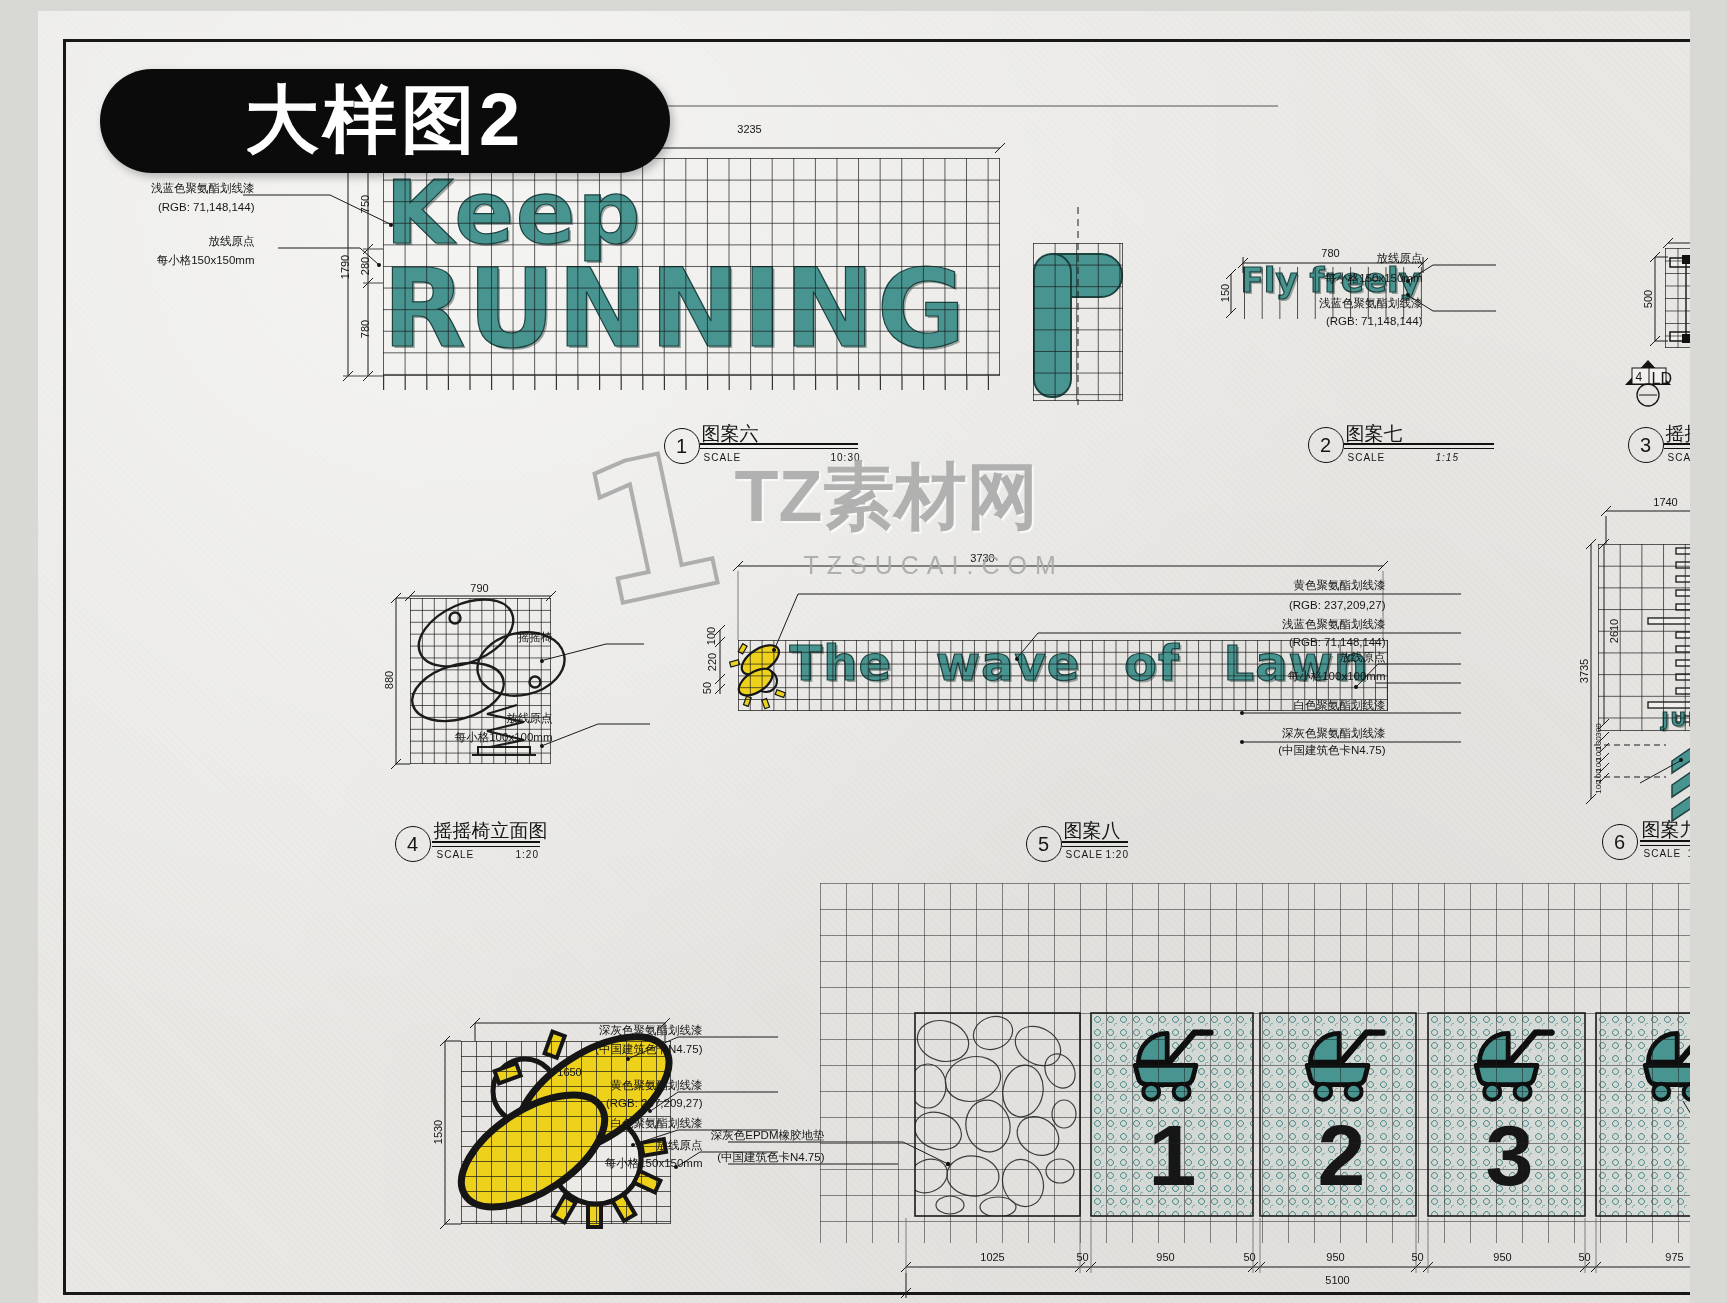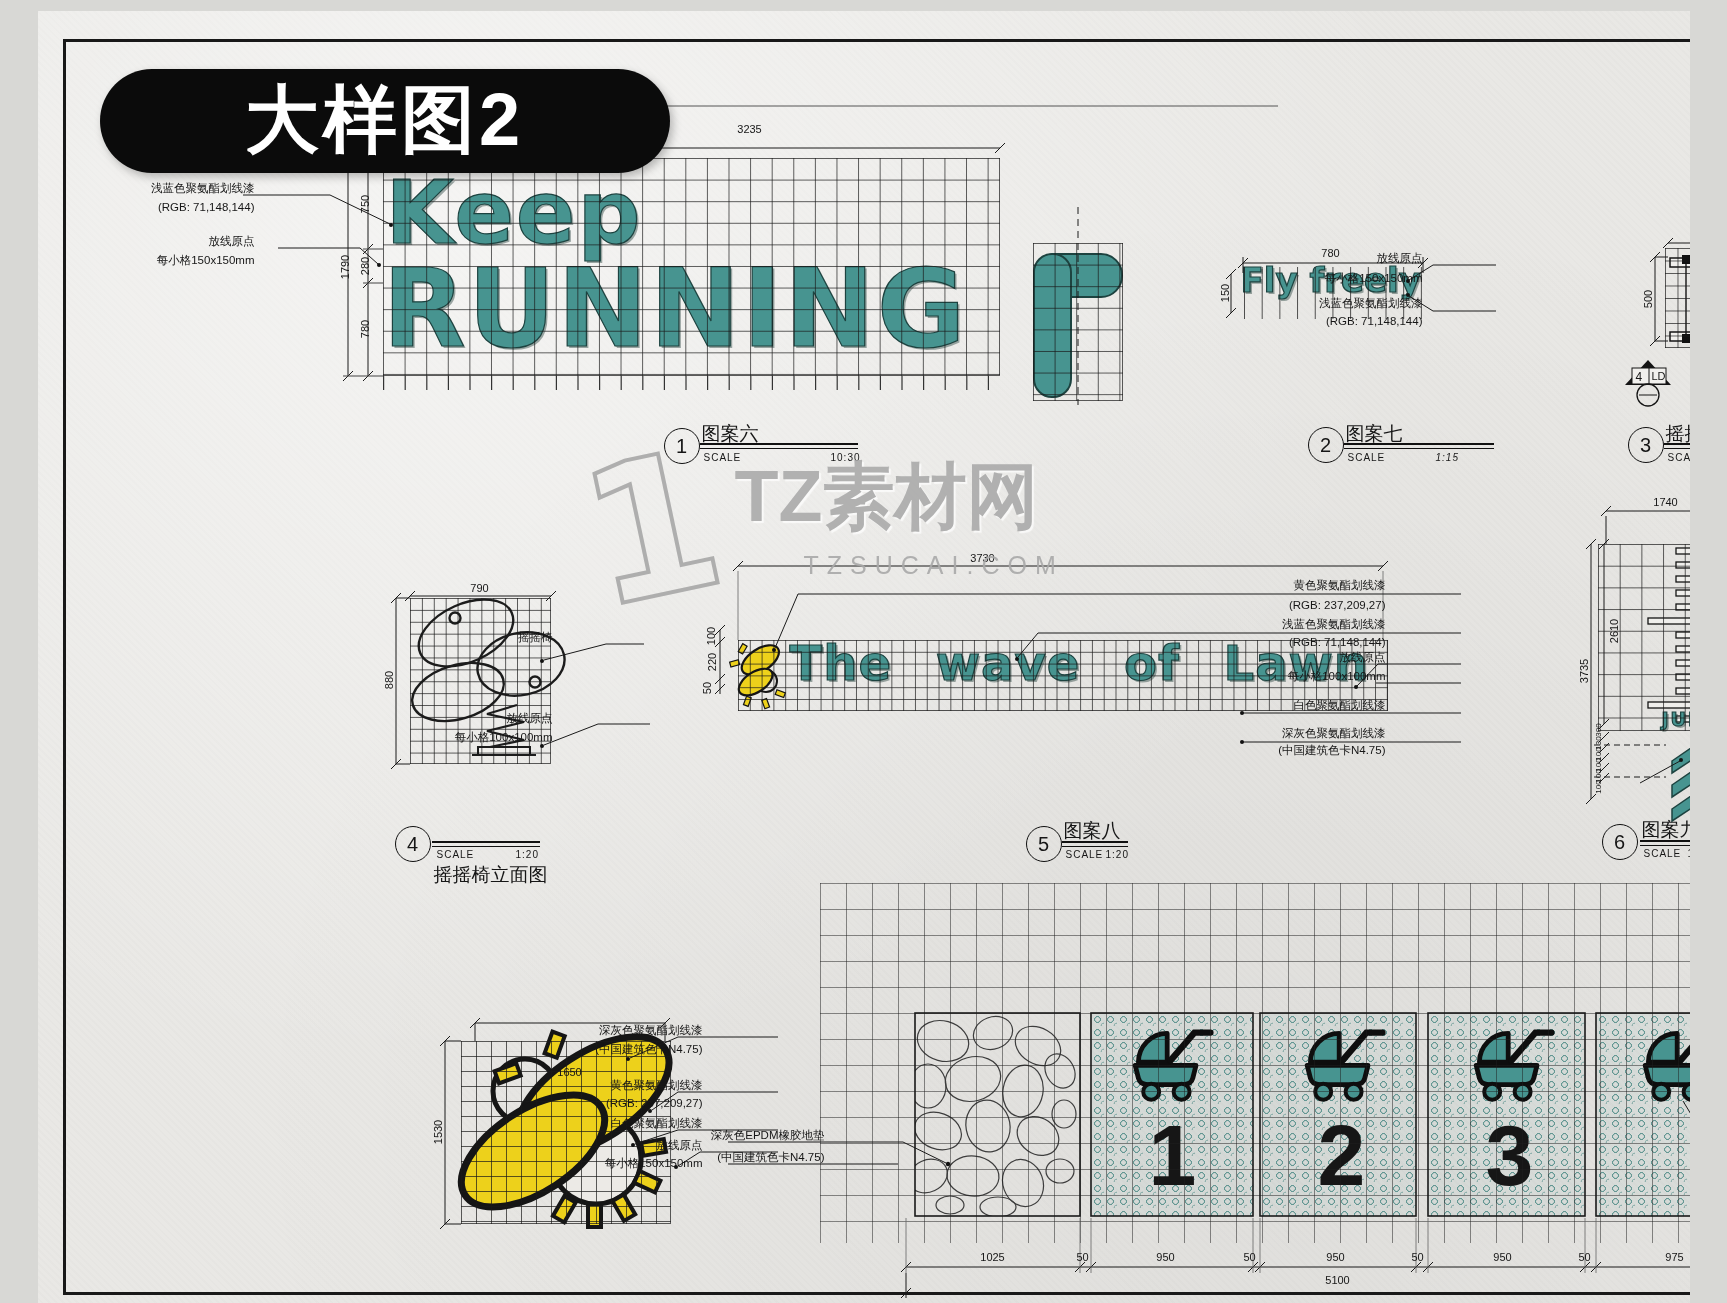--- a/index.html
+++ b/index.html
@@ -350,39 +350,39 @@
     <span class="t lblt" style="left:1308px;top:410px;">图案七</span>
     <div class="rule" style="left:1306px;top:432px;width:150px;"></div>
     <span class="t scale" style="left:1310px;top:441px;">SCALE</span>
     <span class="t scale" style="left:1398px;top:441px;font-style:italic;">1:15</span>
   </div>
 
   <div class="layer">
     <span class="t dim" style="left:1698px;top:218px;">790</span>
     <span class="t dimv" style="left:1610px;top:288px;">500</span>
     <span class="t" style="left:1598px;top:359px;font-size:12px;">4</span>
-    <span class="t" style="left:1614px;top:359px;font-size:11px;">LD</span>
+    <span class="t" style="left:1614px;top:359px;font-size:16px;">LD</span>
     <div class="circle" style="left:1590px;top:416px;">
         <span>3</span>
       </div>
     <span class="t lblt" style="left:1628px;top:410px;">摇摇椅平面图</span>
     <div class="rule" style="left:1626px;top:432px;width:101px;"></div>
     <span class="t scale" style="left:1630px;top:441px;">SCALE</span>
   </div>
 
   <div class="layer">
     <span class="t dim" style="left:442px;top:571px;">790</span>
     <span class="t dimv" style="left:351px;top:669px;">880</span>
     <span class="t ann annr vc" style="right:1137px;top:626px;">摇摇椅</span>
     <span class="t ann annr vc" style="right:1137px;top:707px;">放线原点</span>
     <span class="t ann annr vc" style="right:1137px;top:726px;">每小格100x100mm</span>
     <div class="circle" style="left:357px;top:815px;">
         <span>4</span>
       </div>
-    <span class="t lblt" style="left:396px;top:851px;">摇摇椅立面图</span>
+    <span class="t lblt" style="left:396px;top:807px;">摇摇椅立面图</span>
     <div class="rule" style="left:394px;top:830px;width:108px;"></div>
     <span class="t scale" style="left:399px;top:838px;">SCALE</span>
     <span class="t scale" style="left:478px;top:838px;">1:20</span>
   </div>
 
   <div class="layer">
     <span class="word" style="left:752px;top:628px;font-size:48px;word-spacing:26px;letter-spacing:1px;">The wave of Lawn</span>
     <span class="t dim" style="left:945px;top:541px;">3730</span>
     <span class="t dimv" style="left:673px;top:625px;">100</span>
     <span class="t dimv" style="left:674px;top:651px;">220</span>

